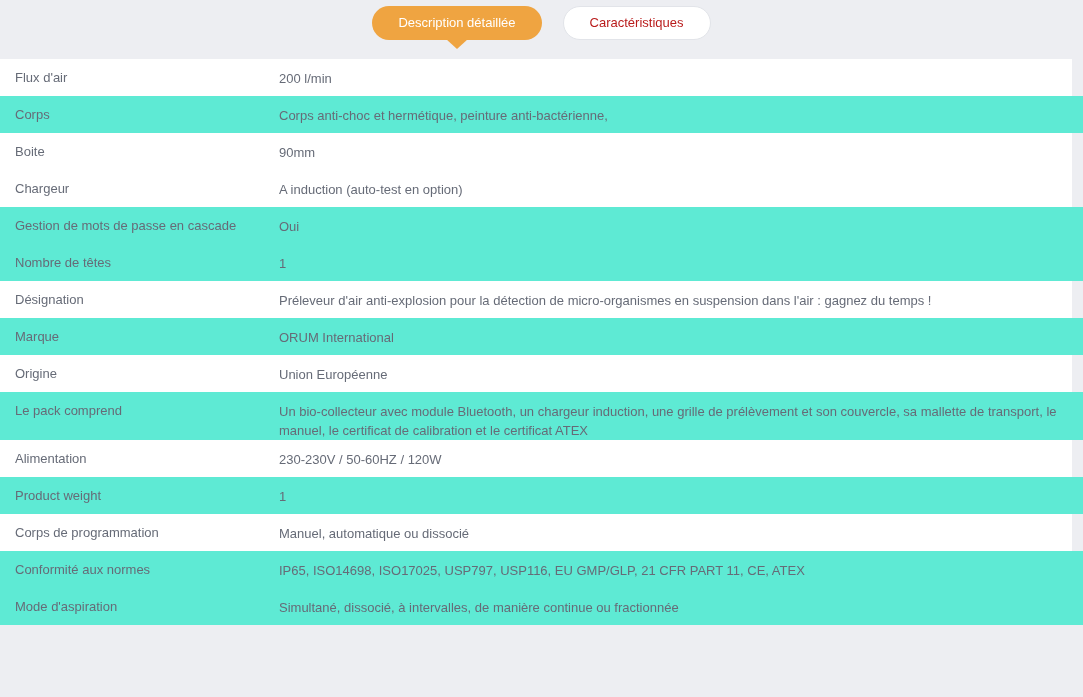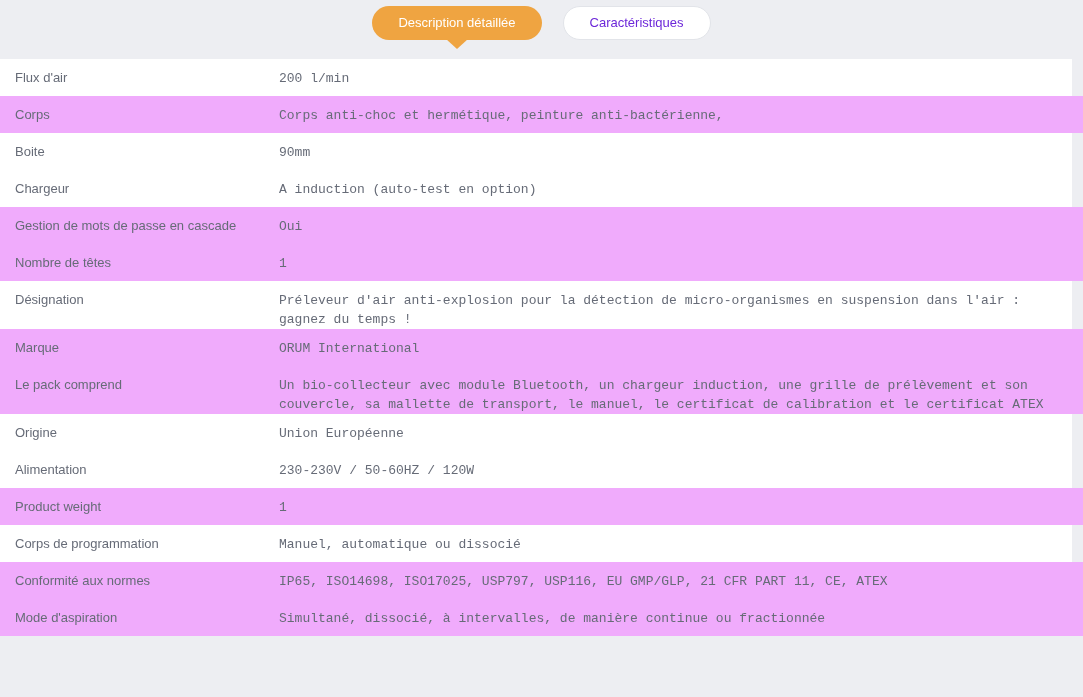--- a/index.html
+++ b/index.html
@@ -49,59 +49,58 @@
     bottom: -9px;
     transform: translateX(-50%);
     width: 0;
     height: 0;
     border-left: 11px solid transparent;
     border-right: 11px solid transparent;
     border-top: 10px solid #efa441;
   }
   .tab.inactive {
     background: #ffffff;
-    color: #6d28d9;
+    color: #b91c1c;
     border: 1px solid #e2e4e9;
     line-height: 32px;
     text-align: right;
   }
 
   
   .spec-table {
     width: 1083px;
   }
   .spec-row {
     display: flex;
     align-items: flex-start;
     min-height: 36px;
     font-size: 13px;
   }
   .spec-row.odd {
     background: #ffffff;
     width: 1072px;
   }
   .spec-row.even {
-    background: #f0abfc;
+    background: #5eead4;
     width: 1083px;
   }
   .spec-label {
     width: 279px;
     min-width: 279px;
     padding: 10px 10px 10px 15px;
     box-sizing: border-box;
     color: #666b77;
     line-height: 17px;
   }
   .spec-value {
     flex: 1;
     padding: 10px 14px 0 0;
     box-sizing: border-box;
     color: #666b77;
     line-height: 19px;
-    font-family: Liberation Mono, monospace;
   }
 </style>
 </head>
 <body>
 
 <div class="tabbar">
   <div class="tab active">
     <span>Description détaillée</span>
   </div>
   <div class="tab inactive">
@@ -135,27 +134,27 @@
       <div class="spec-value">1</div>
     </div>
     <div class="spec-row odd">
       <div class="spec-label">Désignation</div>
       <div class="spec-value">Préleveur d'air anti-explosion pour la détection de micro-organismes en suspension dans l'air : gagnez du temps !</div>
     </div>
     <div class="spec-row even">
       <div class="spec-label">Marque</div>
       <div class="spec-value">ORUM International</div>
     </div>
+    <div class="spec-row odd">
+      <div class="spec-label">Origine</div>
+      <div class="spec-value">Union Européenne</div>
+    </div>
     <div class="spec-row even">
       <div class="spec-label">Le pack comprend</div>
       <div class="spec-value">Un bio-collecteur avec module Bluetooth, un chargeur induction, une grille de prélèvement et son couvercle, sa mallette de transport, le manuel, le certificat de calibration et le certificat ATEX</div>
-    </div>
-    <div class="spec-row odd">
-      <div class="spec-label">Origine</div>
-      <div class="spec-value">Union Européenne</div>
     </div>
     <div class="spec-row odd">
       <div class="spec-label">Alimentation</div>
       <div class="spec-value">230-230V / 50-60HZ / 120W</div>
     </div>
     <div class="spec-row even">
       <div class="spec-label">Product weight</div>
       <div class="spec-value">1</div>
     </div>
     <div class="spec-row odd">

